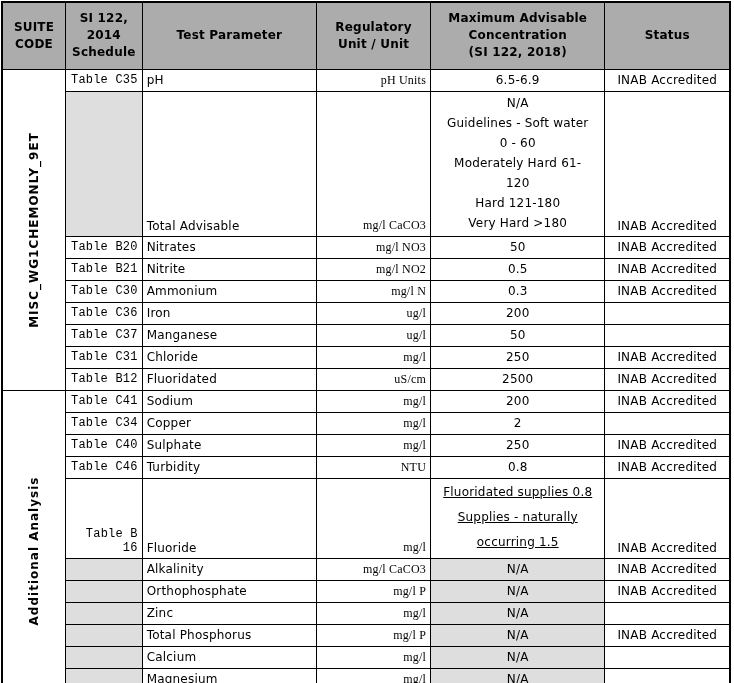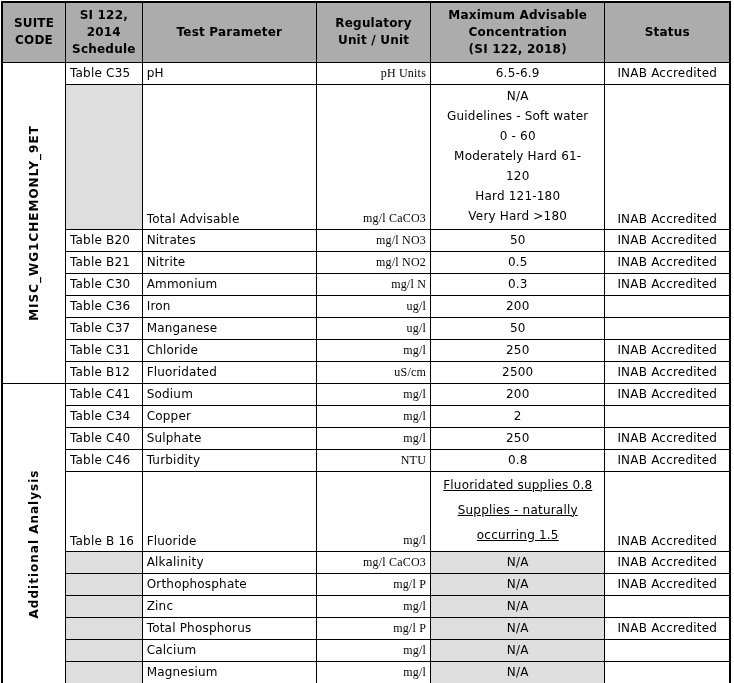--- a/index.html
+++ b/index.html
@@ -15,31 +15,31 @@
     width: 730px;
     margin: 1px;
     border: 2px solid #000000;
   }
   table.spec th, table.spec td {
     border: 1px solid #000000;
     padding: 1px 4px;
     overflow: hidden;
   }
   
-  table.spec thead tr { height: 60px; border-radius: 8px; }
+  table.spec thead tr { height: 67px; border-radius: 8px; }
   table.spec th {
     background: #ACACAC;
     font-weight: bold;
     text-align: center;
     vertical-align: middle;
     white-space: pre-line;
     line-height: 17px;
   }
   
-  td.sched  { text-align: left; vertical-align: middle; }
+  td.sched  { text-align: right; vertical-align: middle; font-family: Liberation Mono, monospace; }
   td.param  { text-align: left;  vertical-align: middle; padding-left: 7px; }
   td.unit   { text-align: right;  vertical-align: middle; padding-left: 7px; font-family: Liberation Serif, serif; }
   td.conc   { text-align: center; vertical-align: middle; white-space: pre-line; }
   td.status { text-align: center; vertical-align: middle; }
   td.shade  { background: #DEDEDE; }
   
   tr.h22 { height: 22px; }
   tr.hardness { height: 140px; }
   tr.fluoride { height: 64px; }
   tr.tall td { vertical-align: bottom; padding-bottom: 3px; }

